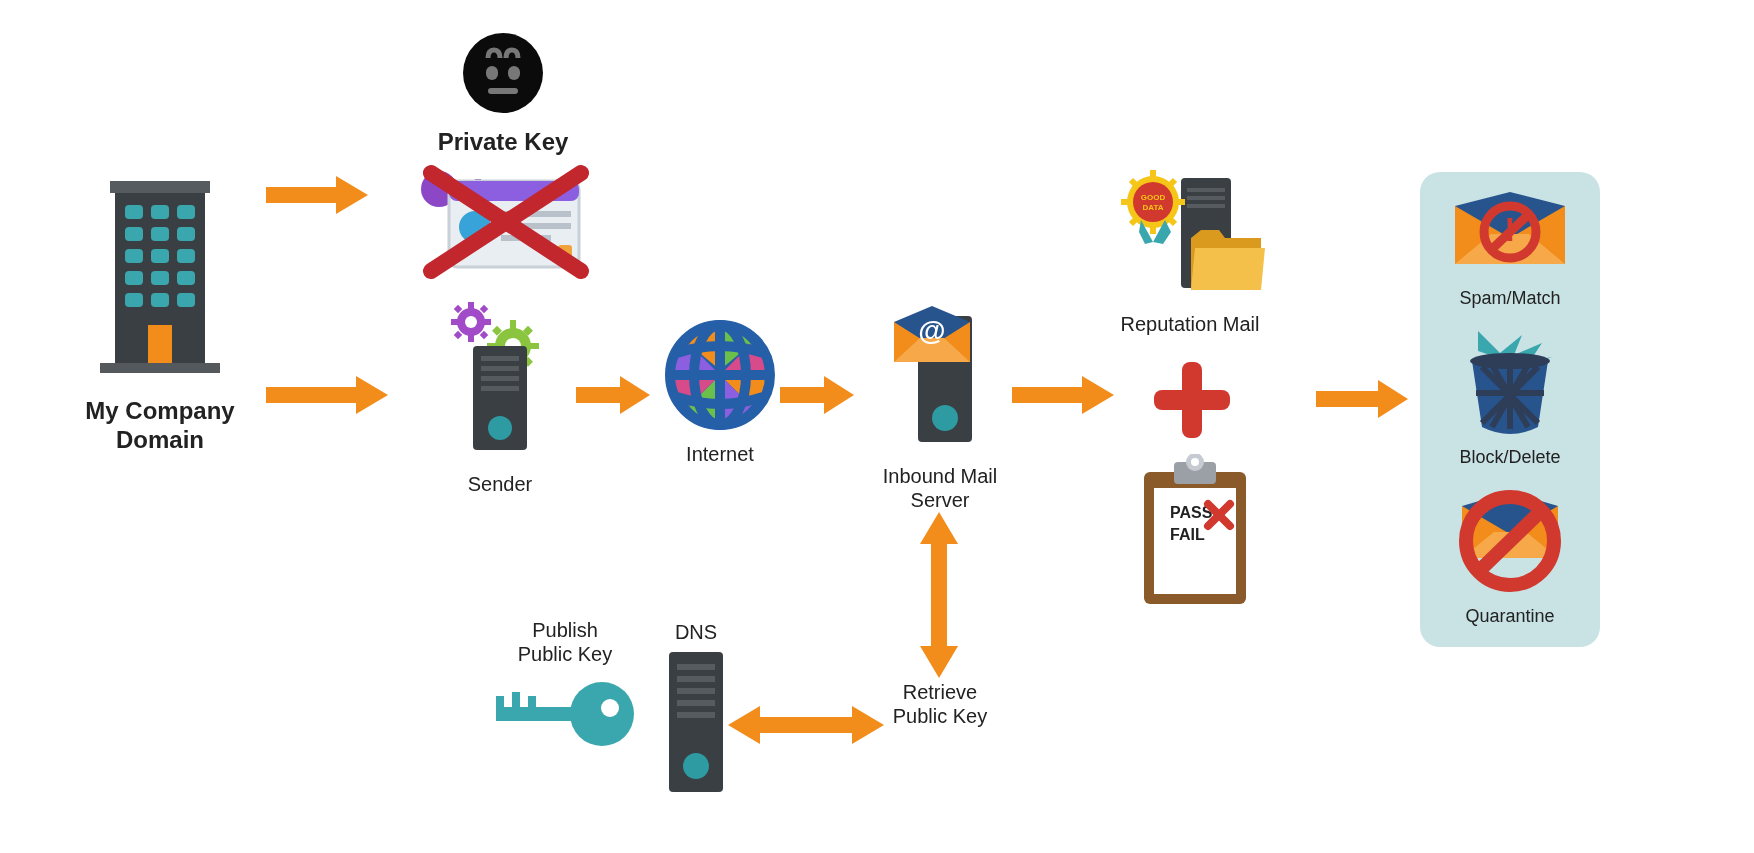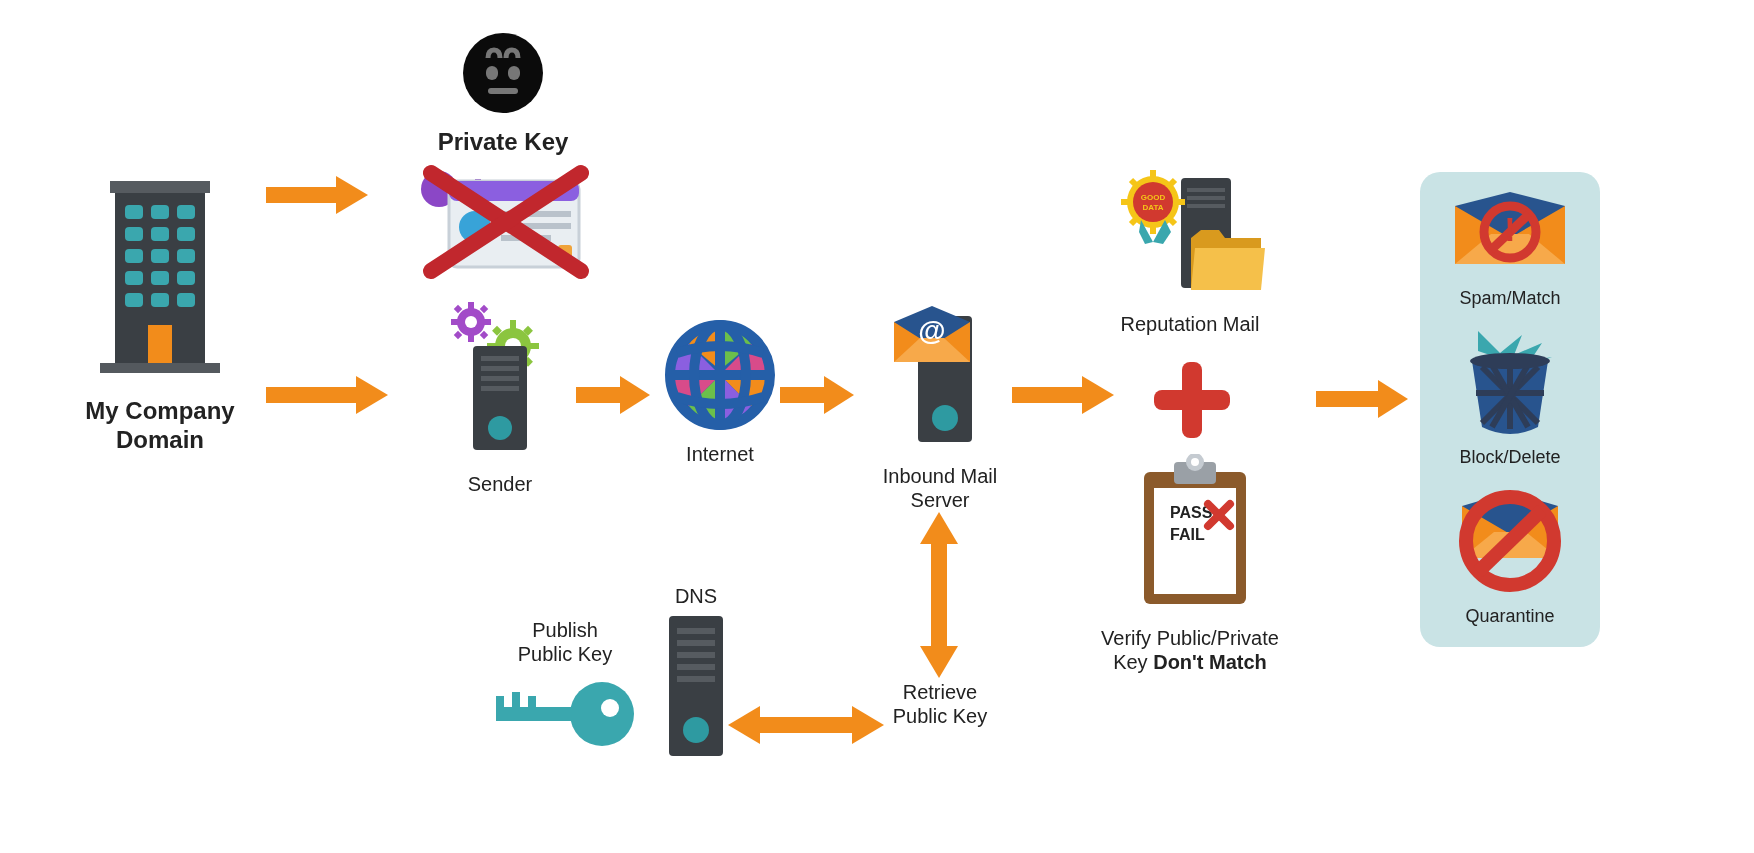--- a/index.html
+++ b/index.html
@@ -194,26 +194,23 @@
     <rect x="44" y="8" width="42" height="22" rx="4" fill="#9aa0a6"></rect>
     <circle cx="65" cy="8" r="9" fill="#c5cbd1"></circle>
       <circle cx="65" cy="8" r="4" fill="#fff"></circle>
     <text x="40" y="64" font-size="16" font-weight="700" fill="#222">PASS</text>
     <text x="40" y="86" font-size="16" font-weight="700" fill="#222">FAIL</text>
     <g stroke="#d1392f" stroke-width="8" stroke-linecap="round">
       <line x1="78" y1="50" x2="100" y2="72"></line>
         <line x1="100" y1="50" x2="78" y2="72"></line>
     </g>
   </svg>
-  <div class="label" style="max-width:210px;">
-    <span>Verify Public/Private Key </span><b>Don't Match</b>
-  </div>
-</div>
-
-<div class="node" style="left:636px; top:584px; width:120px;">
+</div>
+
+<div class="node" style="left:636px; top:620px; width:120px;">
   <div class="label" style="margin:0 0 4px 0;">DNS</div>
   <svg width="70" height="150" viewBox="0 0 70 150">
     <rect x="8" y="4" width="54" height="140" rx="4" fill="#3a3f44"></rect>
     <rect x="16" y="16" width="38" height="6" fill="#565b60"></rect>
       <rect x="16" y="28" width="38" height="6" fill="#565b60"></rect>
       <rect x="16" y="40" width="38" height="6" fill="#565b60"></rect>
       <rect x="16" y="52" width="38" height="6" fill="#565b60"></rect>
       <rect x="16" y="64" width="38" height="6" fill="#565b60"></rect>
     <circle cx="35" cy="118" r="13" fill="#2e9aa1"></circle>
   </svg>

